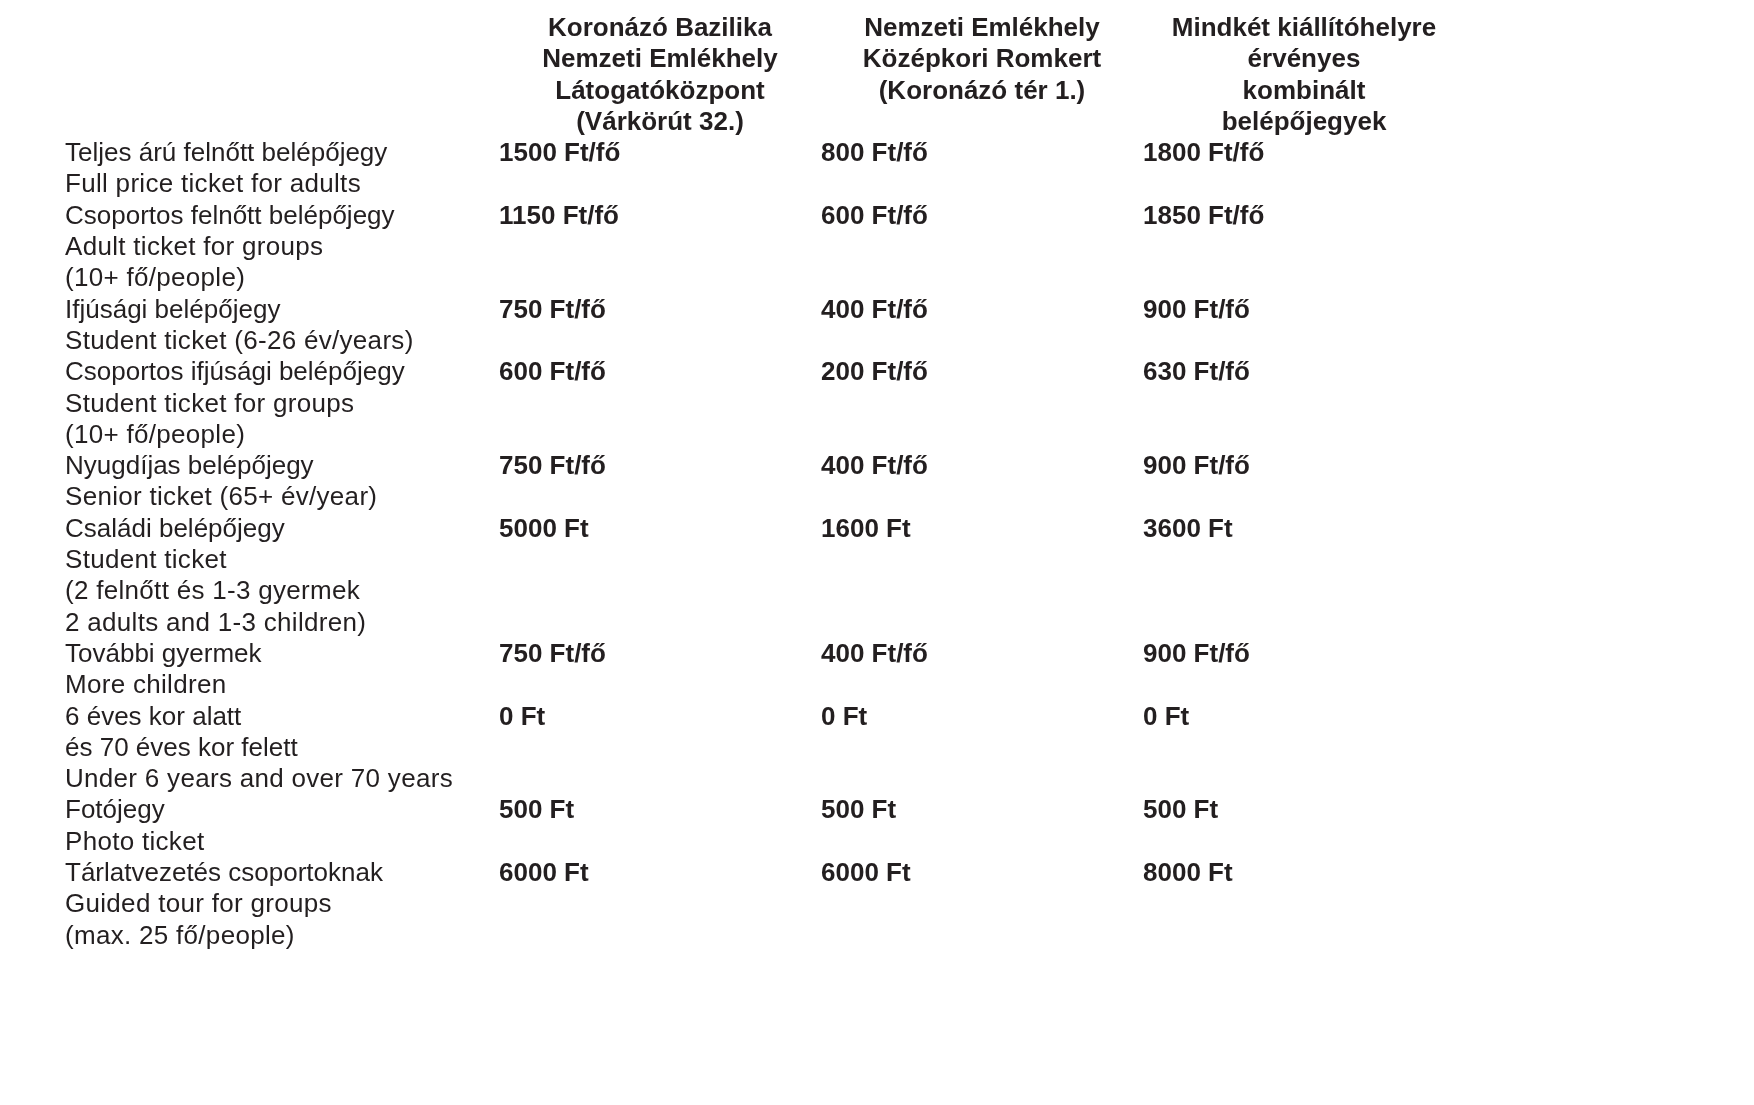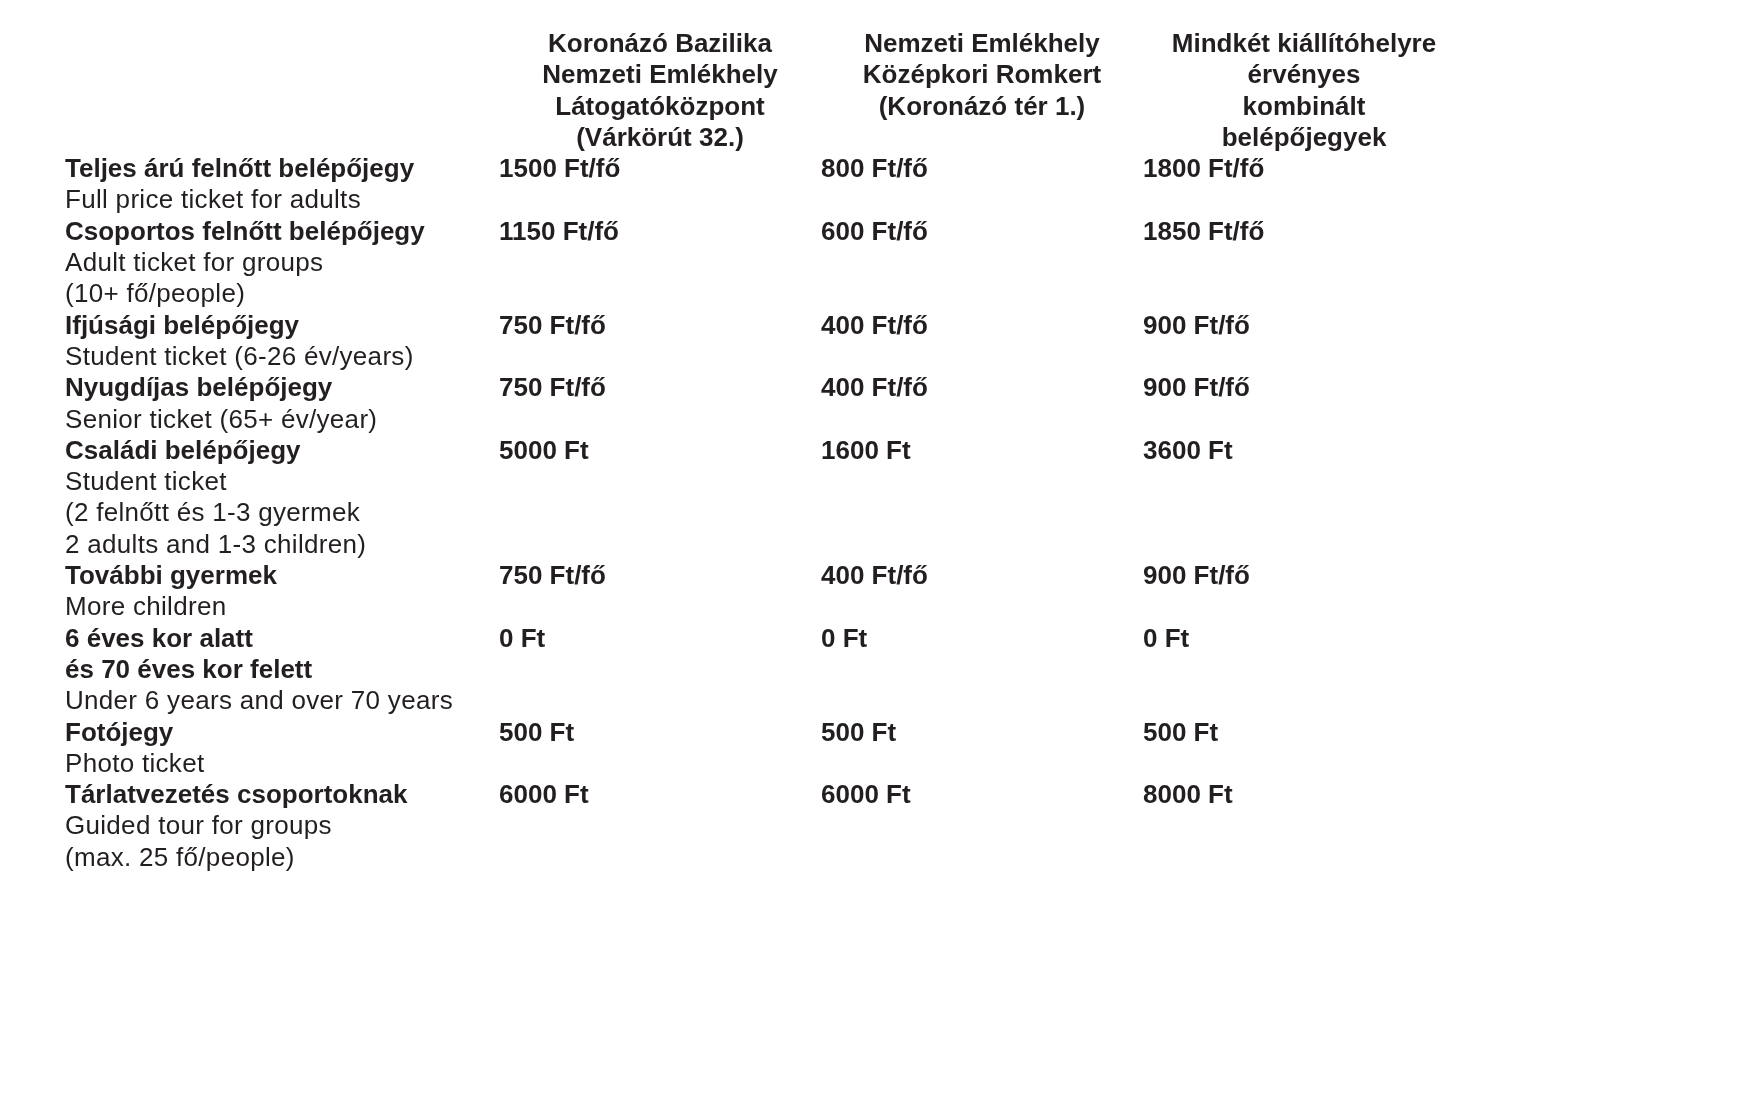--- a/index.html
+++ b/index.html
@@ -9,21 +9,21 @@
   }
   body {
     width: 1754px;
     height: 1105px;
     font-family: "Liberation Sans", sans-serif;
     color: #231f20;
     overflow: hidden;
   }
   table.price-table {
     border-collapse: collapse;
-    margin: 28px 0 0 65px;
+    margin: 12px 0 0 65px;
     table-layout: fixed;
   }
   .price-table th,
   .price-table td {
     vertical-align: top;
     padding: 0;
     font-size: 26px;
     line-height: 31.3px;
     border: none;
   }
@@ -34,21 +34,21 @@
   .num-col {
     width: 322px;
     text-align: center;
   }
   thead th {
     font-weight: 700;
     text-align: center;
     padding-bottom: 18px;
   }
   .hu-line {
-    font-weight: 700;
+    font-weight: 400;
   }
   .sub-line {
     font-weight: 400;
     letter-spacing: 0.3px;
   }
   .price-cell {
     font-weight: 700;
     text-align: left;
   }
 </style>
@@ -103,20 +103,30 @@
           <td class="label-col">
             <div class="hu-line">Ifjúsági belépőjegy</div>
             <div class="sub-line">Student ticket (6-26 év/years)</div>
           </td>
           <td class="num-col price-cell">750 Ft/fő</td>
           <td class="num-col price-cell">400 Ft/fő</td>
           <td class="num-col price-cell">900 Ft/fő</td>
         </tr>
         <tr>
           <td class="label-col">
+            <div class="hu-line">Csoportos ifjúsági belépőjegy</div>
+            <div class="sub-line">Student ticket for groups</div>
+            <div class="sub-line">(10+ fő/people)</div>
+          </td>
+          <td class="num-col price-cell">600 Ft/fő</td>
+          <td class="num-col price-cell">200 Ft/fő</td>
+          <td class="num-col price-cell">630 Ft/fő</td>
+        </tr>
+        <tr>
+          <td class="label-col">
             <div class="hu-line">Nyugdíjas belépőjegy</div>
             <div class="sub-line">Senior ticket (65+ év/year)</div>
           </td>
           <td class="num-col price-cell">750 Ft/fő</td>
           <td class="num-col price-cell">400 Ft/fő</td>
           <td class="num-col price-cell">900 Ft/fő</td>
         </tr>
         <tr>
           <td class="label-col">
             <div class="hu-line">Családi belépőjegy</div>

